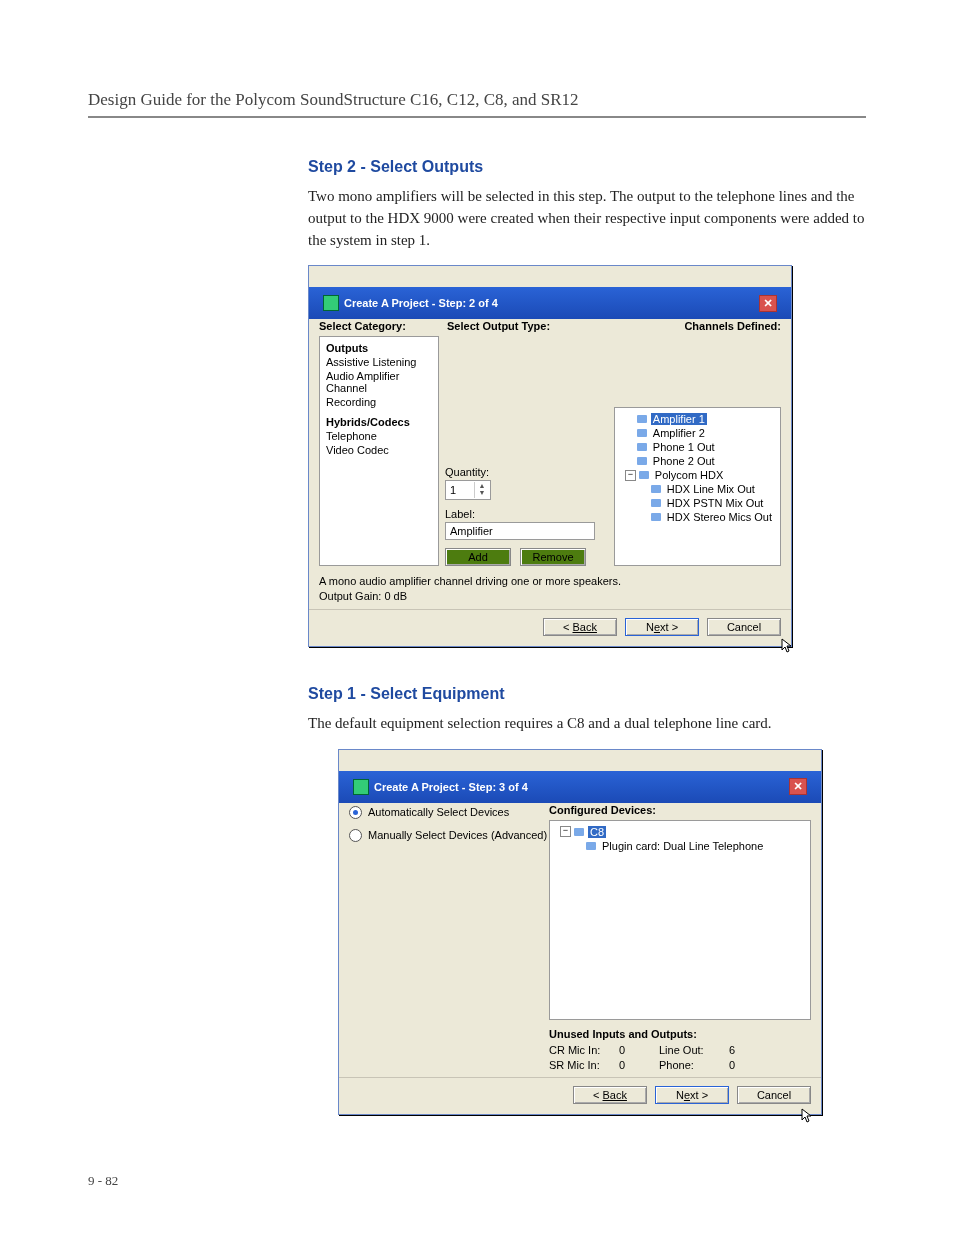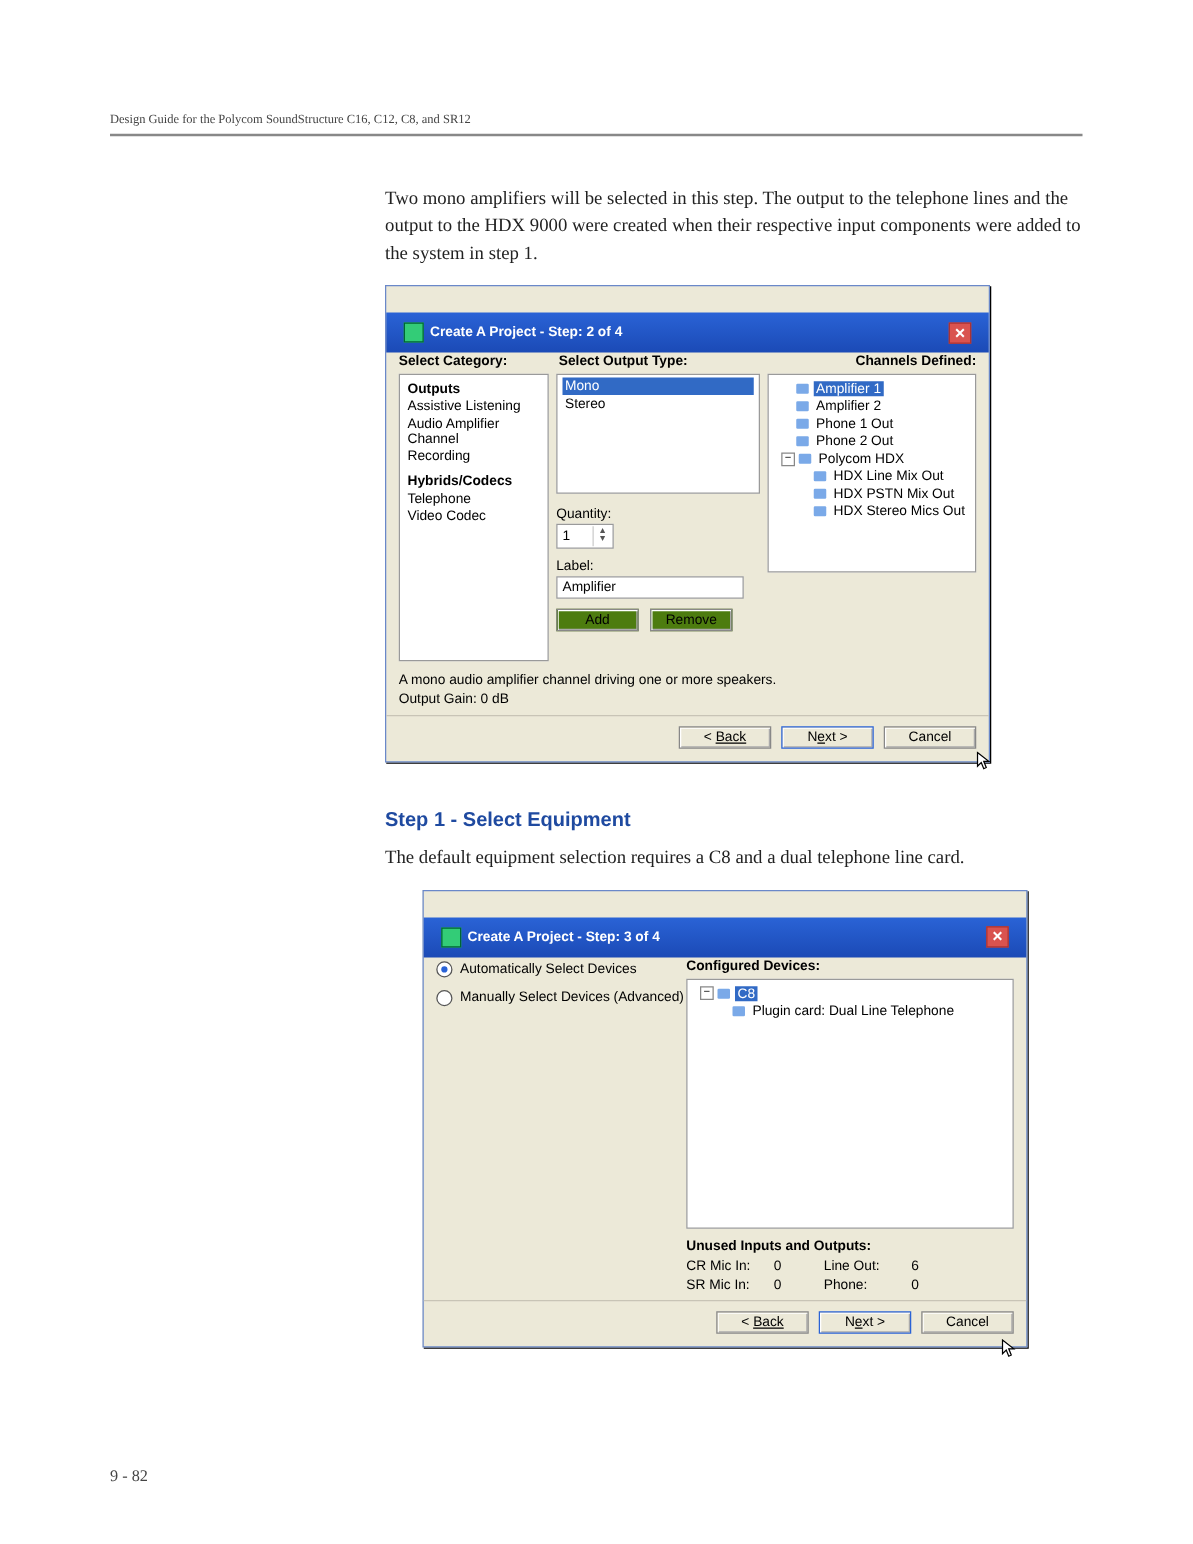--- a/index.html
+++ b/index.html
@@ -9,21 +9,21 @@
     color: #222;
   }
   .page {
     width: 954px;
     height: 1235px;
     position: relative;
     box-sizing: border-box;
     padding: 90px 88px 40px 88px;
   }
   .running-head {
-    font-size: 10px;
+    font-size: 17px;
     color: #444;
     margin-bottom: 6px;
   }
   .rule {
     border-top: 2px solid #888;
     margin-bottom: 40px;
   }
   .content {
     margin-left: 220px;
   }
@@ -86,20 +86,21 @@
   .col-headers {
     display: flex;
     font-weight: bold;
     margin-bottom: 4px;
   }
   .col-headers > div:nth-child(1) { width: 128px; }
   .col-headers > div:nth-child(2) { width: 170px; }
   .col-headers > div:nth-child(3) { flex: 1; text-align: right; }
   .columns {
     display: flex;
+    align-items: flex-end;
   }
   .col1 {
     width: 122px;
     border: 1px solid #9a9a9a;
     background: #fff;
     padding: 4px 6px;
     height: 230px;
     box-sizing: border-box;
   }
   .col2 {
@@ -279,20 +280,21 @@
   .hotkey { text-decoration: underline; }
 </style>
 </head>
 <body>
 
 <div class="page">
   <div class="running-head">Design Guide for the Polycom SoundStructure C16, C12, C8, and SR12</div>
   <div class="rule"></div>
 
   <div class="content">
+    <h3 class="step-title">Step 2 - Select Outputs</h3>
     <p class="body-text">Two mono amplifiers will be selected in this step. The output to the telephone lines and the output to the HDX 9000 were created when their respective input components were added to the system in step 1.</p>
 
     <div class="dialog-wrap">
       <div class="dialog">
         <div class="titlebar">
           <span class="titlebar-icon"></span>
           <span class="titlebar-title">Create A Project - Step: 2 of 4</span>
           <span class="titlebar-close">✕</span>
         </div>
         <div class="dialog-body">
@@ -306,24 +308,20 @@
                 <div class="cat-item bold">Outputs</div>
                 <div class="cat-item">Assistive Listening</div>
                 <div class="cat-item">Audio Amplifier Channel</div>
                 <div class="cat-item">Recording</div>
                 <div class="cat-item bold" style="margin-top: 6px;">Hybrids/Codecs</div>
                 <div class="cat-item">Telephone</div>
                 <div class="cat-item">Video Codec</div>
               </div>
 
             <div class="col2">
-              <div class="listbox" id="d1-types">
-                  <div class="list-item sel">Mono</div>
-                  <div class="list-item">Stereo</div>
-                </div>
 
               <div class="q-row">Quantity:</div>
               <div class="spin">
                 <span>1</span>
                 <span class="arrows">
                     <span>▲</span>
                     <span>▼</span>
                   </span>
               </div>
 

